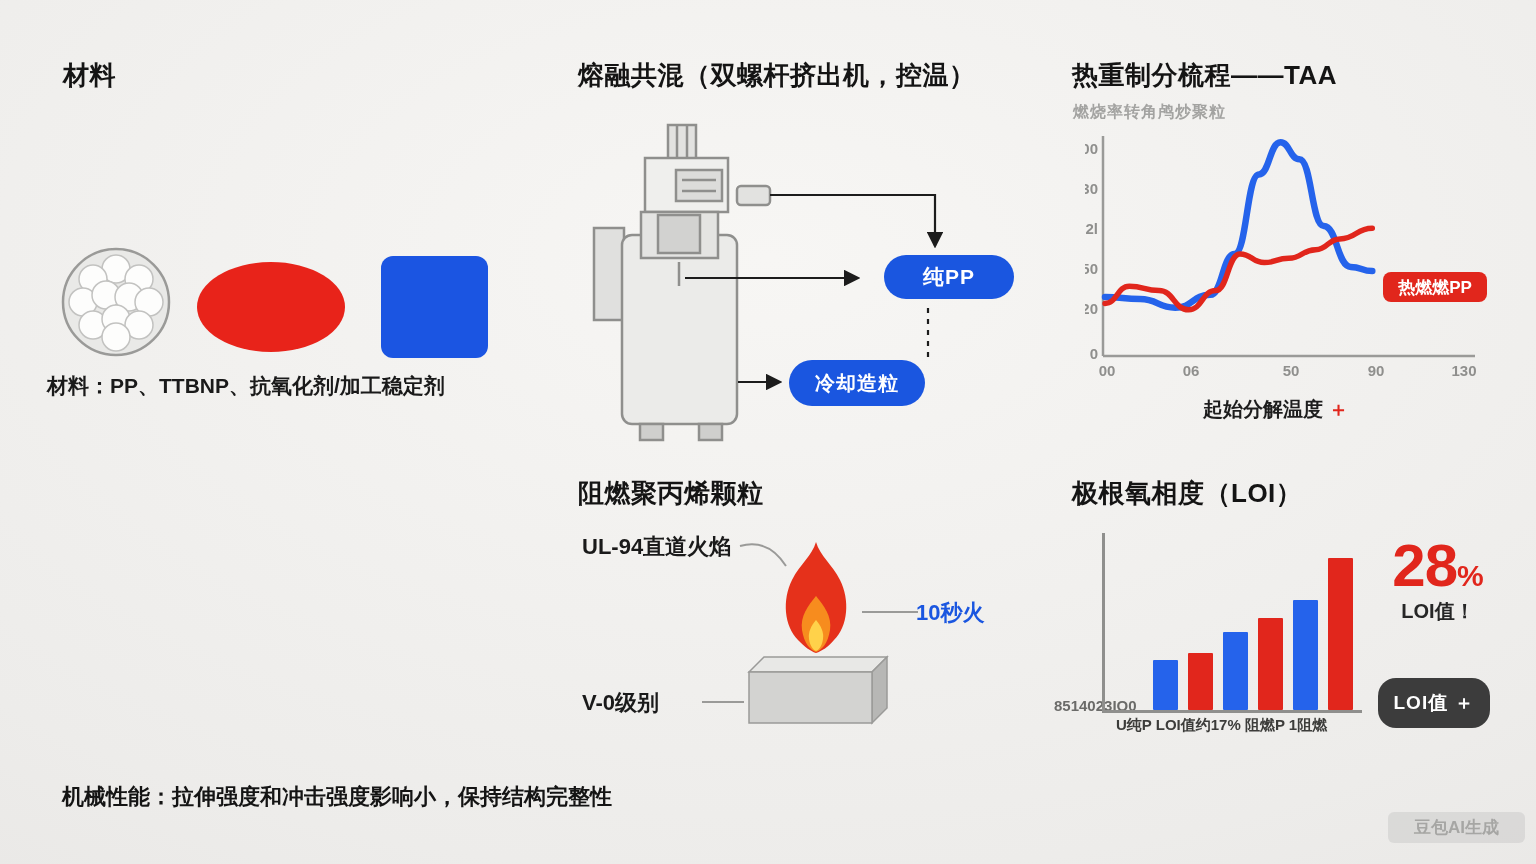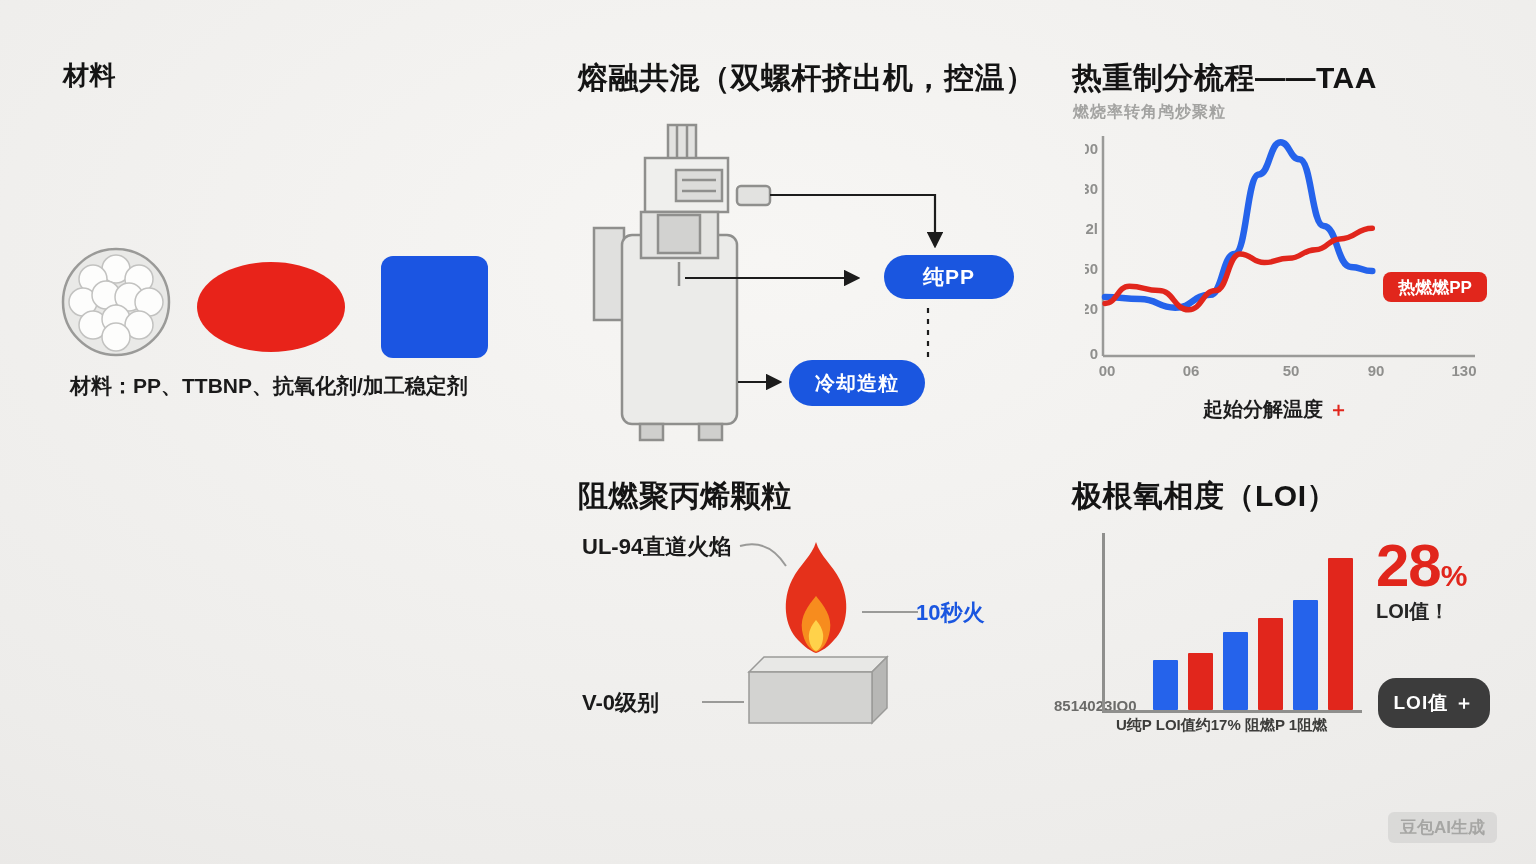--- a/index.html
+++ b/index.html
@@ -1,47 +1,47 @@
 <!DOCTYPE html>
 <html><head>
 <meta charset="utf-8">
 <style>
   *{margin:0;padding:0;box-sizing:border-box}
   html,body{background:#d9d8d6}
   body{font-family:"Liberation Sans","DejaVu Sans",sans-serif}
   .canvas{position:relative;width:1536px;height:864px;overflow:hidden;color:#1a1a1a;
     background:radial-gradient(130% 130% at 50% 30%, #f7f6f4 0%, #edecea 55%, #e2e0de 100%);}
   .abs{position:absolute}
-  .h{font-size:30px;font-weight:700;letter-spacing:.5px;color:#141414;white-space:nowrap}
+  .h{font-size:26px;font-weight:700;letter-spacing:.5px;color:#141414;white-space:nowrap}
   .sub{font-size:16px;color:#a3a3a1;font-weight:600;letter-spacing:1px;white-space:nowrap}
   .cap{font-size:21px;font-weight:700;white-space:nowrap}
   .lbl{font-size:22px;font-weight:700;white-space:nowrap}
   .pill{display:flex;align-items:center;justify-content:center;background:#1a56e0;color:#fff;
     font-weight:700;border-radius:24px;font-size:21px;letter-spacing:1px}
   .legend-pill{display:flex;align-items:center;justify-content:center;background:#e1261c;color:#fff;
     font-weight:700;border-radius:8px;font-size:17px;white-space:nowrap}
   .red-ellipse{background:#e8231a;border-radius:50%}
   .blue-square{background:#1b55e2;border-radius:12px}
   .tick{font-size:15px;fill:#8f8f8d;font-weight:600}
   .loi-frame{border-left:3px solid #8f8f8d;border-bottom:3px solid #8f8f8d;display:flex;
     align-items:flex-end;gap:10px;padding-left:48px}
   .loi-bar{width:25px;border-radius:1px}
   .loi-yticks{display:flex;flex-direction:row;justify-content:space-between;align-items:flex-end;
     font-size:15px;color:#6b6b69;font-weight:600}
   .loi-xcap{font-size:15px;font-weight:700;color:#3c3c3a;white-space:nowrap}
-  .stat{text-align:left}
+  .stat{text-align:center}
   .stat-num{font-size:60px;font-weight:800;color:#e1261c;line-height:1;letter-spacing:-1px}
   .stat-unit{font-size:30px;font-weight:800;color:#e1261c}
   .stat-cap{font-size:20px;font-weight:700;color:#262626;margin-top:2px}
   .badge{display:flex;align-items:center;justify-content:center;background:#3c3c3c;color:#fff;
     border-radius:18px;font-size:19px;font-weight:700;letter-spacing:1px}
   .blue-text{color:#1a56e0}
   .red{color:#e1261c}
   .xaxis-label{font-size:20px;font-weight:700;color:#1d1d1d;white-space:nowrap}
-  .watermark{background:rgba(187,187,185,.35);color:#a6a6a4;font-size:17px;padding:4px 12px;
+  .watermark{background:rgba(187,187,185,.35);color:#a6a6a4;font-size:17px;padding:4px 26px;
     border-radius:6px;font-weight:600;white-space:nowrap}
 </style>
 </head>
 <body>
 
 <div class="canvas">
 
   <div>
     <div class="abs h" style="left:63px;top:58px;font-size:26px">材料</div>
 
@@ -59,21 +59,21 @@
           <circle cx="56" cy="73" r="14"></circle>
         <circle cx="79" cy="79" r="14"></circle>
           <circle cx="56" cy="91" r="14"></circle>
       </g>
     </svg>
 
     <div class="abs red-ellipse" style="left:197px;top:262px;width:148px;height:90px"></div>
 
     <div class="abs blue-square" style="left:381px;top:256px;width:107px;height:102px"></div>
 
-    <div class="abs cap" style="left:70px;top:372px">材料：PP、TTBNP、抗氧化剂/加工稳定剂</div>
+    <div class="abs cap" style="left:47px;top:372px">材料：PP、TTBNP、抗氧化剂/加工稳定剂</div>
   </div>
 
   <div>
     <div class="abs h" style="left:578px;top:58px">熔融共混（双螺杆挤出机，控温）</div>
 
     <svg class="abs" style="left:560px;top:110px" width="460" height="345" viewBox="0 0 460 345">
       <defs>
         <marker id="arrow" viewBox="0 0 10 10" refX="8.5" refY="5" markerWidth="7.5" markerHeight="7.5" orient="auto-start-reverse">
           <path d="M0,0 L10,5 L0,10 Z" fill="#1c1c1c"></path>
         </marker>
@@ -189,16 +189,17 @@
     <div class="abs loi-xcap" style="left:1116px;top:716px">U纯P LOI值约17% 阻燃P 1阻燃</div>
 
     <div class="abs stat" style="left:1376px;top:536px;width:124px">
       <span class="stat-num">28</span><span class="stat-unit">%</span>
       <div class="stat-cap">LOI值！</div>
     </div>
 
     <div class="abs badge" style="left:1378px;top:678px;width:112px;height:50px">LOI值 ＋</div>
   </div>
 
+  <div class="abs" style="left:62px;top:782px;font-size:22px;font-weight:600;color:#141414">机械性能：拉伸强度和冲击强度影响小，保持结构完整性</div>
 
   <div class="abs watermark" style="left:1388px;top:812px">豆包AI生成</div>
 
 </div>
 
 </body></html>

